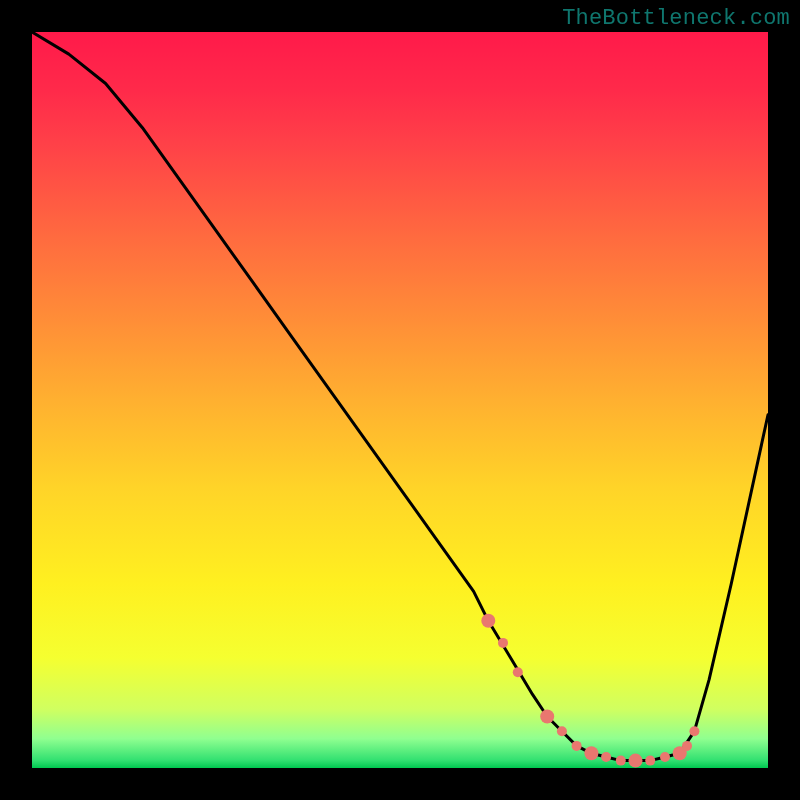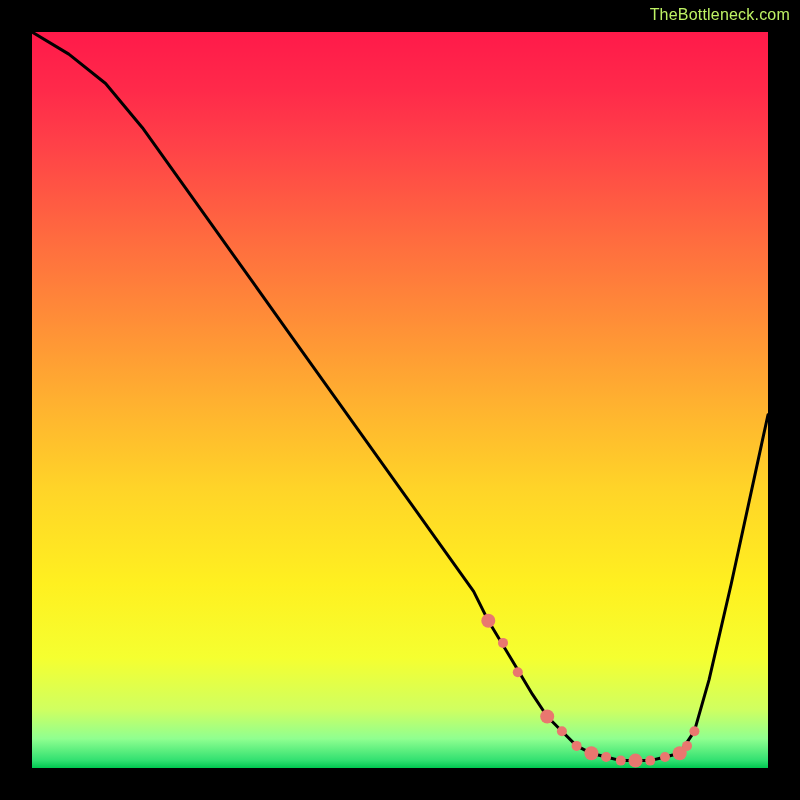--- a/index.html
+++ b/index.html
@@ -35,23 +35,23 @@
       #d0ff60 92%,
       #90ff90 96%,
       #30e070 99%,
       #00c850 100%
     );
   }
   .watermark {
     position: absolute;
     top: 6px;
     right: 10px;
-    font-family: Liberation Sans, sans-serif;
-    font-size: 16px;
-    color: #bef264;
+    font-family: Liberation Mono, monospace;
+    font-size: 22px;
+    color: #0f766e;
     letter-spacing: 0.2px;
   }
   svg.curve {
     position: absolute;
     left: 0;
     top: 0;
     width: 736px;
     height: 736px;
   }
 </style>

